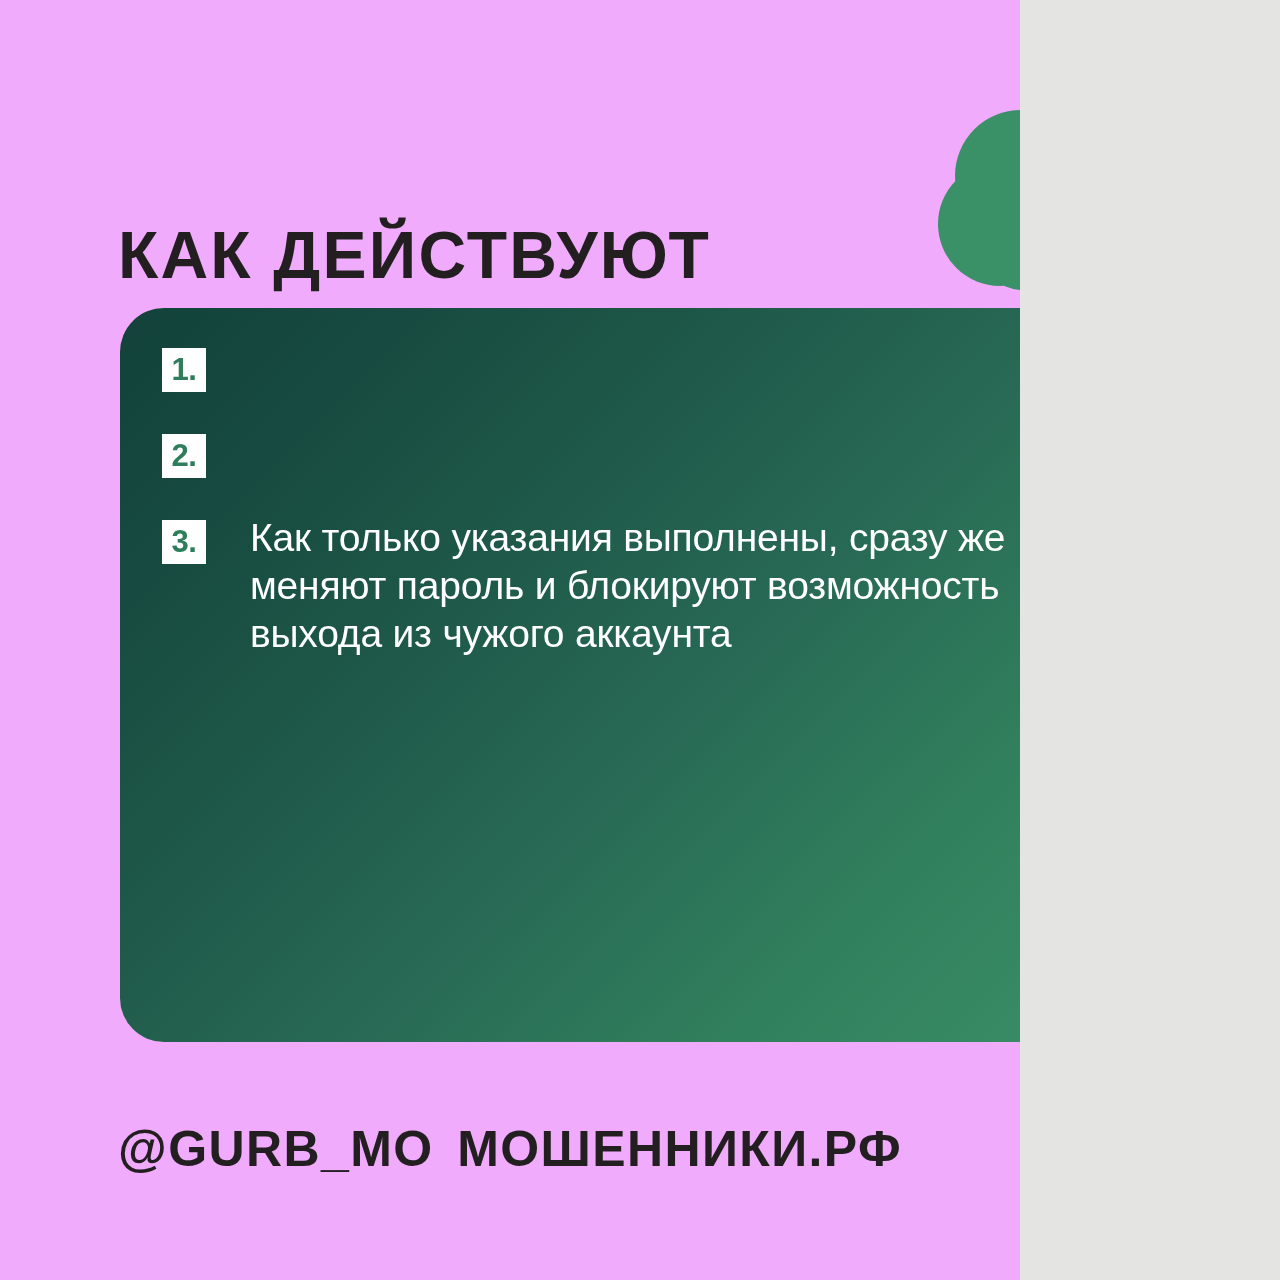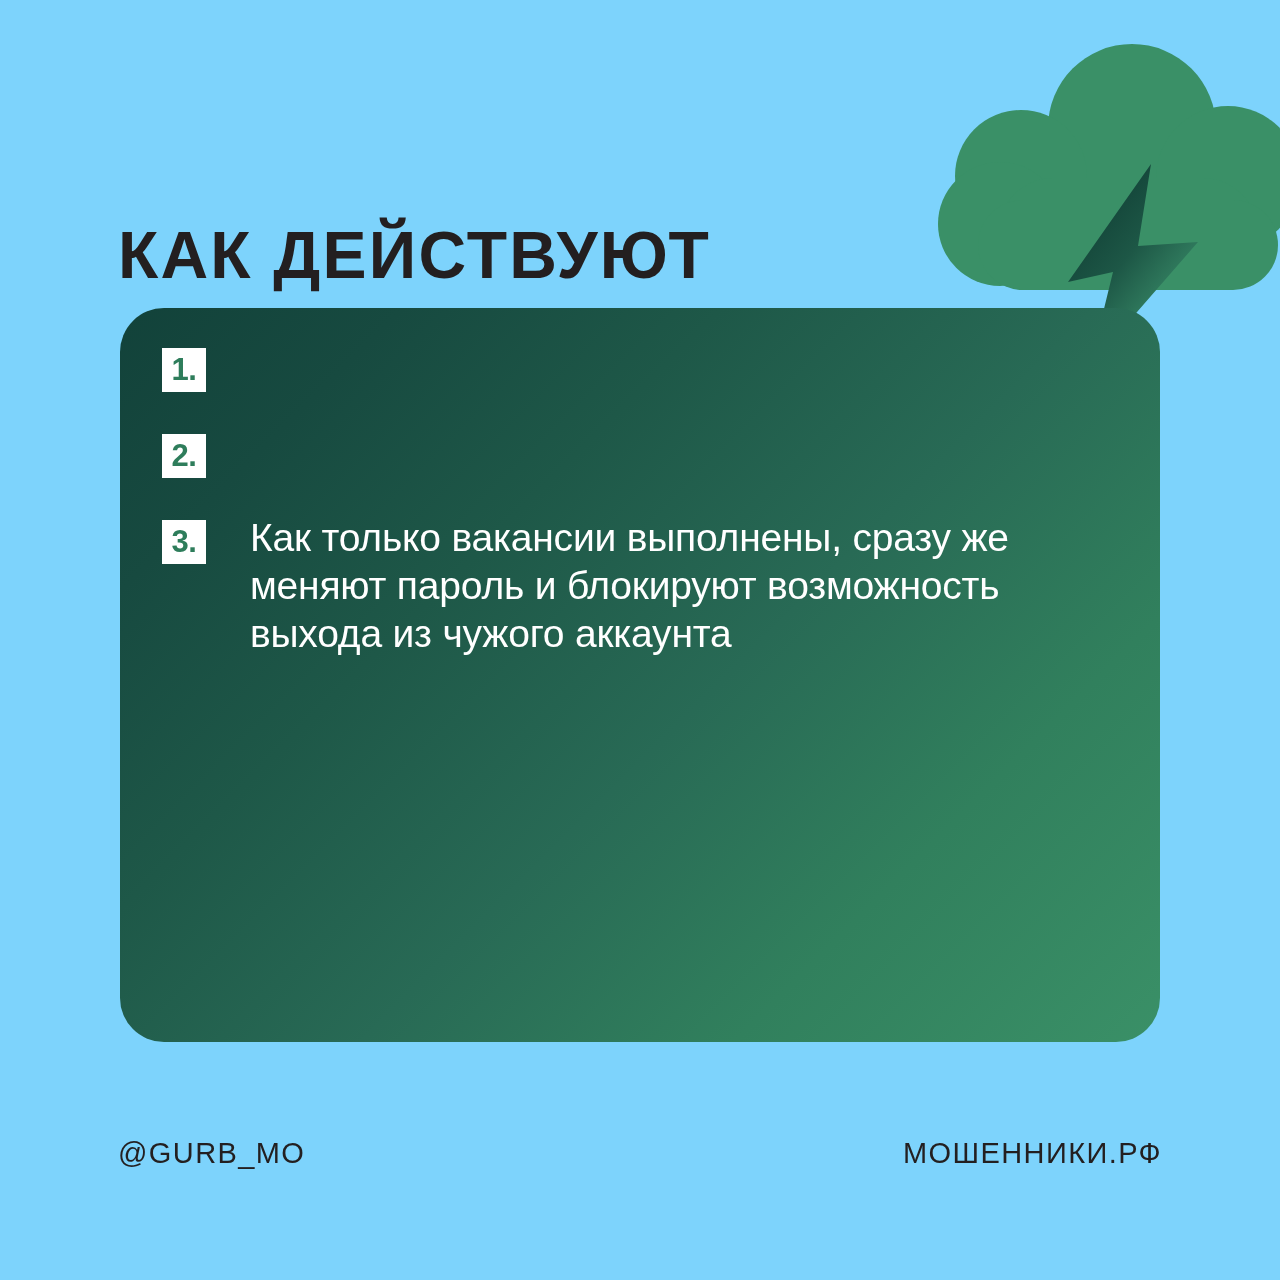--- a/index.html
+++ b/index.html
@@ -13,23 +13,23 @@
     background: #e4e5e3;
     font-family: "Liberation Sans", "DejaVu Sans", sans-serif;
     overflow: hidden;
     position: relative;
   }
 
   #poster {
     position: absolute;
     left: 0;
     top: 0;
-    width: 1280px;
+    width: 1020px;
     height: 1280px;
-    background: #7dd3fc;
+    background: #f0abfc;
     overflow: hidden;
   }
 
   
   .cloud-art {
     position: absolute;
     left: 908px;
     top: 28px;
     width: 380px;
     height: 350px;
@@ -118,26 +118,26 @@
   }
 
   
   .footer {
     position: absolute;
     left: 118px;
     right: 118px;
     top: 1128px;
     height: 50px;
     display: flex;
-    align-items: center;
+    align-items: flex-end;
     justify-content: space-between;
     color: #231f20;
     font-family: "Liberation Sans Narrow", "Liberation Sans", sans-serif;
-    font-size: 29px;
-    font-weight: 400;
+    font-size: 50px;
+    font-weight: 700;
     letter-spacing: 1.4px;
   }
   .footer span { display: inline-block; }
 </style>
 </head>
 <body>
 
 <div id="poster">
 
   <div class="cloud-art">
@@ -179,21 +179,21 @@
       <div class="item">
         <div class="badge">1.</div>
       </div>
 
       <div class="item">
         <div class="badge">2.</div>
       </div>
 
       <div class="item">
         <div class="badge">3.</div>
-        <div class="item-text">Как только вакансии выполнены, сразу же меняют пароль и блокируют возможность выхода из чужого аккаунта</div>
+        <div class="item-text">Как только указания выполнены, сразу же меняют пароль и блокируют возможность выхода из чужого аккаунта</div>
       </div>
 
     </div>
   </div>
 
   <div class="footer">
     <span>@GURB_MO</span>
     <span>МОШЕННИКИ.РФ</span>
   </div>
 

